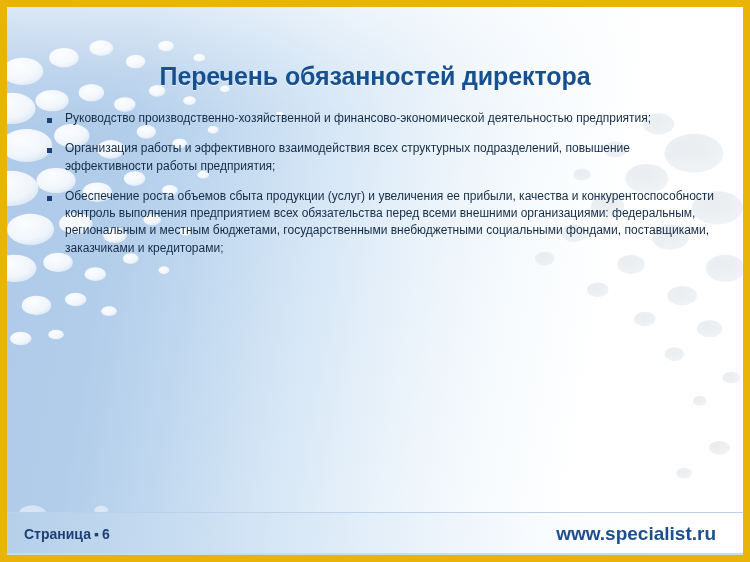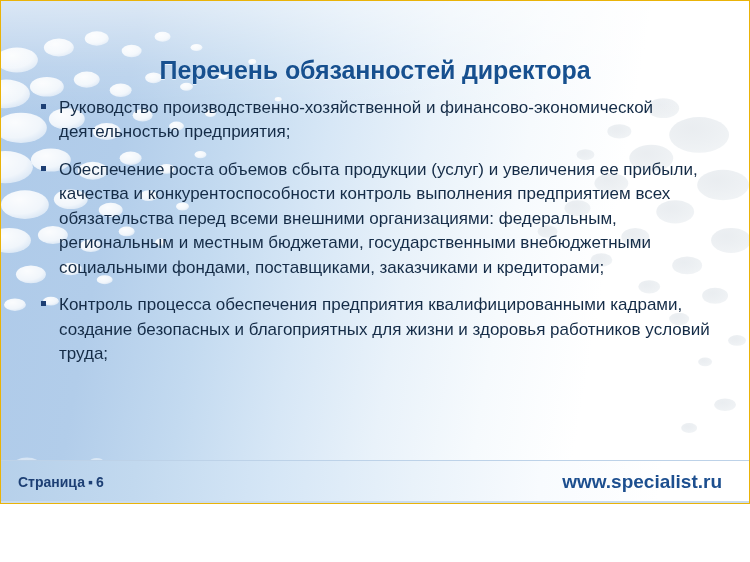--- a/index.html
+++ b/index.html
@@ -8,24 +8,24 @@
     padding: 0;
     background: #ffffff;
   }
   body {
     font-family: "Liberation Sans", "DejaVu Sans", sans-serif;
   }
 
   .slide {
     position: relative;
     width: 750px;
-    height: 504px;
+    height: 562px;
     overflow: hidden;
     box-sizing: border-box;
-    border: 1px solid #eab308;
+    border: 7px solid #eab308;
     background: #7dd3fc;
   }
 
   
   .bg-base {
     position: absolute;
     inset: 0;
     background: linear-gradient(100deg,
         #aecae9 0%,
         #b2cdea 17%,
@@ -73,22 +73,22 @@
     width: 672px;
   }
   ul.bullets {
     list-style: none;
     margin: 0;
     padding: 0;
   }
   ul.bullets li {
     position: relative;
     padding-left: 20px;
-    margin: 0 0 13px 0;
-    font-size: 17px;
+    margin: 8px 0 13px 0;
+    font-size: 12px;
     line-height: 1.44;
     color: #152c47;
   }
   ul.bullets li:last-child { margin-bottom: 0; }
   ul.bullets li .marker {
     position: absolute;
     left: 2px;
     top: 8px;
     width: 5px;
     height: 5px;
@@ -246,28 +246,25 @@
   <h1 class="title">Перечень обязанностей директора</h1>
 
   <div class="body">
     <ul class="bullets">
       <li>
         <span class="marker"></span>
         <span>Руководство производственно-хозяйственной и финансово-экономической деятельностью предприятия;</span>
       </li>
       <li>
         <span class="marker"></span>
+        <span>Организация работы и эффективного взаимодействия всех структурных подразделений, повышение эффективности работы предприятия;</span>
       </li>
       <li>
         <span class="marker"></span>
         <span>Обеспечение роста объемов сбыта продукции (услуг) и увеличения ее прибыли, качества и конкурентоспособности контроль выполнения предприятием всех обязательства перед всеми внешними организациями: федеральным, региональным и местным бюджетами, государственными внебюджетными социальными фондами, поставщиками, заказчиками и кредиторами;</span>
-      </li>
-      <li>
-        <span class="marker"></span>
-        <span>Контроль процесса обеспечения предприятия квалифицированными кадрами, создание безопасных и благоприятных для жизни и здоровья работников условий труда;</span>
       </li>
     </ul>
   </div>
 
   <div class="footer">
     <div class="footer-inner">
       <div class="page-label">
         <span>Страница</span><span class="sep">▪</span><span>6</span>
       </div>
       <div class="site-url">www.specialist.ru</div>

